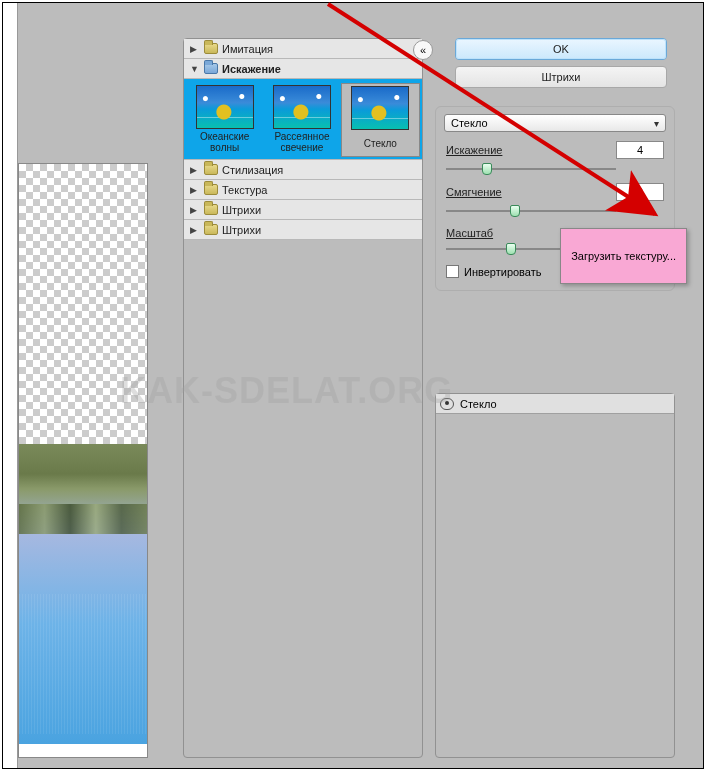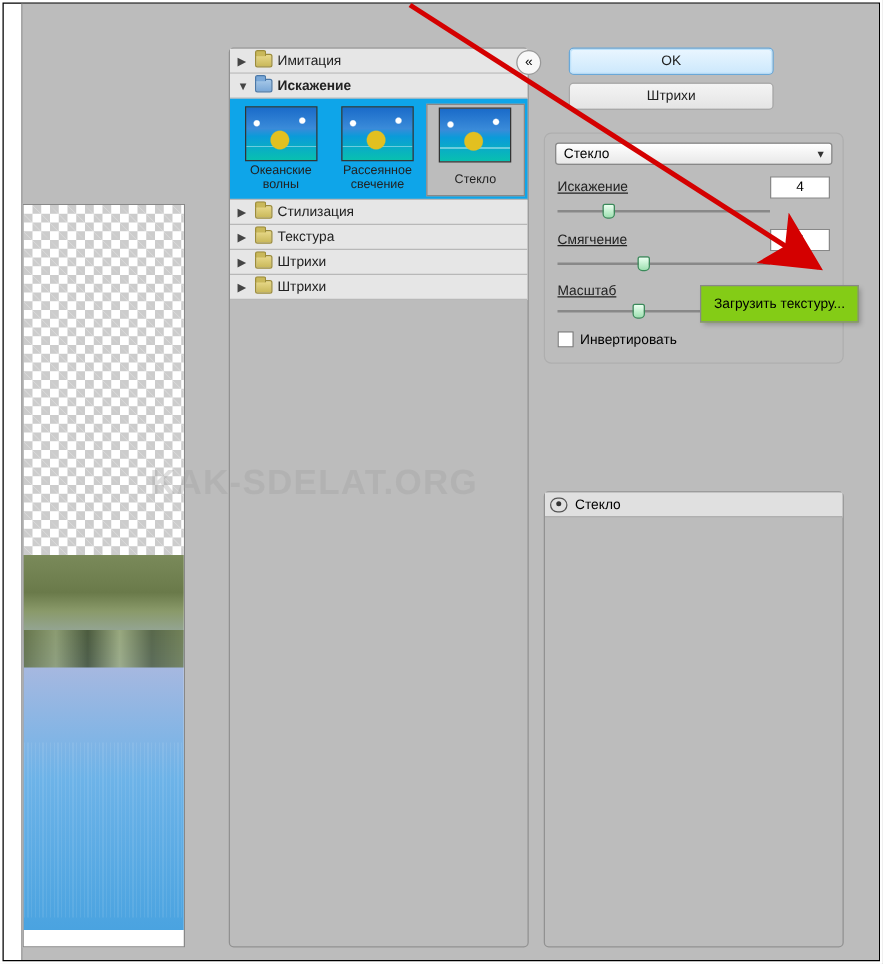--- a/index.html
+++ b/index.html
@@ -47,21 +47,21 @@
     background:
       radial-gradient(circle at 15% 30%, #fff 0 2px, transparent 3px),
       radial-gradient(circle at 80% 25%, #fff 0 2px, transparent 3px),
       radial-gradient(circle at 48% 62%, #e2c020 0 7px, transparent 8px),
       linear-gradient(to top, transparent 0 10px, rgba(255,255,255,.4) 10px 11px, transparent 11px);
   }
   .thumb-cap { font-size:10px; color:#222; line-height:11px; min-height:22px; display:flex; align-items:center; justify-content:center; }
 
   .controls { position:absolute; right:28px; top:35px; width:240px; }
   .collapse-btn { position:absolute; left:-22px; top:2px; width:20px; height:20px; border-radius:10px; background:#f8f8f8; border:1px solid #999; display:flex; align-items:center; justify-content:center; cursor:pointer; font-size:9px; }
-  .btn { width:164px; height:22px; margin:0 0 6px 20px; border:1px solid #6aa8d8; border-radius:4px; background:linear-gradient(#eaf6ff,#cce8fc); color:#222; cursor:pointer; display:flex; align-items:center; justify-content:center; }
+  .btn { width:212px; height:22px; margin:0 0 6px 20px; border:1px solid #6aa8d8; border-radius:4px; background:linear-gradient(#eaf6ff,#cce8fc); color:#222; cursor:pointer; display:flex; align-items:center; justify-content:center; }
   .btn.cancel { background:linear-gradient(#f4f4f4,#e4e4e4); border-color:#a8a8a8; }
   .ok-inner { box-shadow: inset 0 0 0 1px #bde2fb; border-radius:3px; width:100%; height:100%; display:flex; align-items:center; justify-content:center; }
 
   .group { margin-top:18px; background:#bcbcbc; border:1px solid #aeaeae; border-radius:6px; padding:8px 10px 12px; width:240px; }
   .group-header { display:flex; align-items:center; justify-content:space-between; height:20px; margin:-2px -2px 8px; }
   .dropdown { flex:1; height:18px; background:linear-gradient(#fff,#e8e8e8); border:1px solid #888; border-radius:3px; display:flex; align-items:center; padding:0 6px; position:relative; cursor:pointer; }
   .dropdown::after { content:"▾"; position:absolute; right:6px; font-size:10px; color:#333; }
 
   .param { margin:6px 0 4px; display:flex; align-items:center; }
   .param-label { width:95px; text-decoration:underline; text-decoration-style:solid; color:#222; }
@@ -70,31 +70,31 @@
   .slider-track { position:absolute; left:0; right:48px; top:5px; height:2px; background:#888; }
   .slider-thumb { position:absolute; top:0; width:10px; height:12px; background:linear-gradient(#eafff0,#9de0b0); border:1px solid #3a8a5a; border-radius:2px 2px 4px 4px; }
 
   .tex-row { display:flex; align-items:center; gap:4px; margin-top:4px; }
   .tex-dd { flex:1; height:18px; background:#fff; border:1px dashed #333; display:flex; align-items:center; padding:0 6px; position:relative; }
   .tex-dd::after { content:"▾"; position:absolute; right:4px; font-size:10px; }
   .menu-btn { width:18px; height:18px; background:#e8e8e8; border:1px solid #888; display:flex; align-items:center; justify-content:center; cursor:pointer; }
   .menu-lines { width:10px; height:8px; background:linear-gradient(#333 0 1px,transparent 1px 3px,#333 3px 4px,transparent 4px 6px,#333 6px 7px,transparent 7px); position:relative;}
   .menu-lines::after{content:"▸"; position:absolute; right:-4px; top:-2px; font-size:8px;}
 
-  .popup { position:absolute; background:#84cc16; border:1px solid #888; box-shadow:2px 2px 4px rgba(0,0,0,.25); padding:8px 10px; white-space:nowrap; z-index:50; }
+  .popup { position:absolute; background:#f9a8d4; border:1px solid #888; box-shadow:2px 2px 4px rgba(0,0,0,.25); padding:21px 10px; white-space:nowrap; z-index:50; }
 
   .check { display:flex; align-items:center; gap:5px; margin-top:10px; }
   .check-box { width:13px; height:13px; background:#fff; border:1px solid #777; }
 
   .layers { position:absolute; right:28px; top:390px; width:240px; bottom:10px; background:#bcbcbc; border:1px solid #919191; border-radius:4px; }
   .layers-head { display:flex; align-items:center; height:20px; background:#e0e0e0; border-bottom:1px solid #a0a0a0; padding:0 4px; gap:6px; }
   .eye { width:14px; height:12px; border:1px solid #555; border-radius:7px; position:relative; }
   .eye::after { content:""; position:absolute; left:4px; top:2px; width:4px; height:4px; background:#333; border-radius:50%; }
 
-  .watermark { position:absolute; left:120px; top:370px; font-size:28px; font-weight:bold; color:rgba(160,160,160,.35); letter-spacing:1px; pointer-events:none; z-index:40; }
+  .watermark { position:absolute; left:120px; top:370px; font-size:36px; font-weight:bold; color:rgba(160,160,160,.35); letter-spacing:1px; pointer-events:none; z-index:40; }
 
   .arrow-svg { position:absolute; left:0; top:0; pointer-events:none; z-index:60; }
 </style>
 </head>
 <body>
 
 <div class="frame">
 <div class="window">
 
   <div class="preview-pane">

